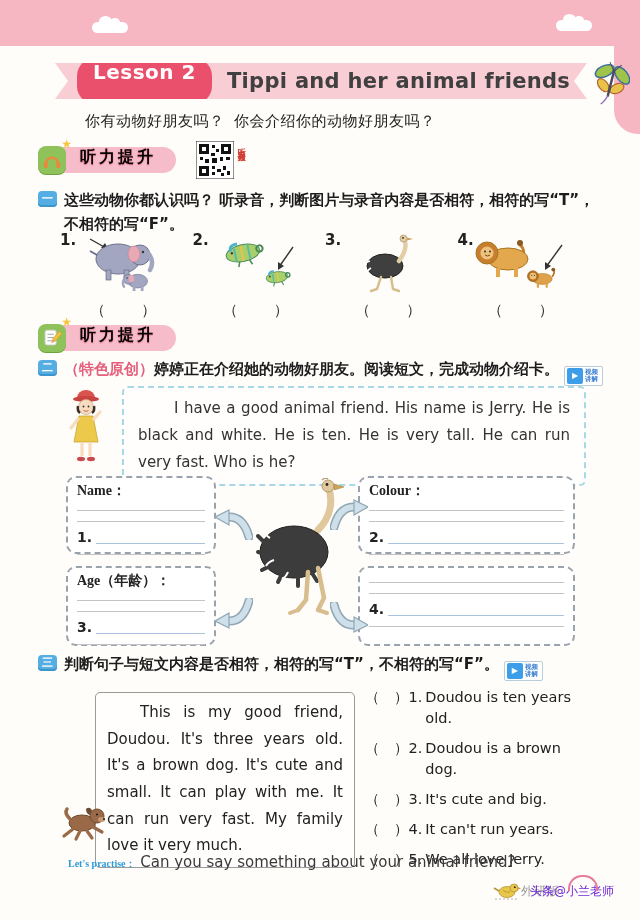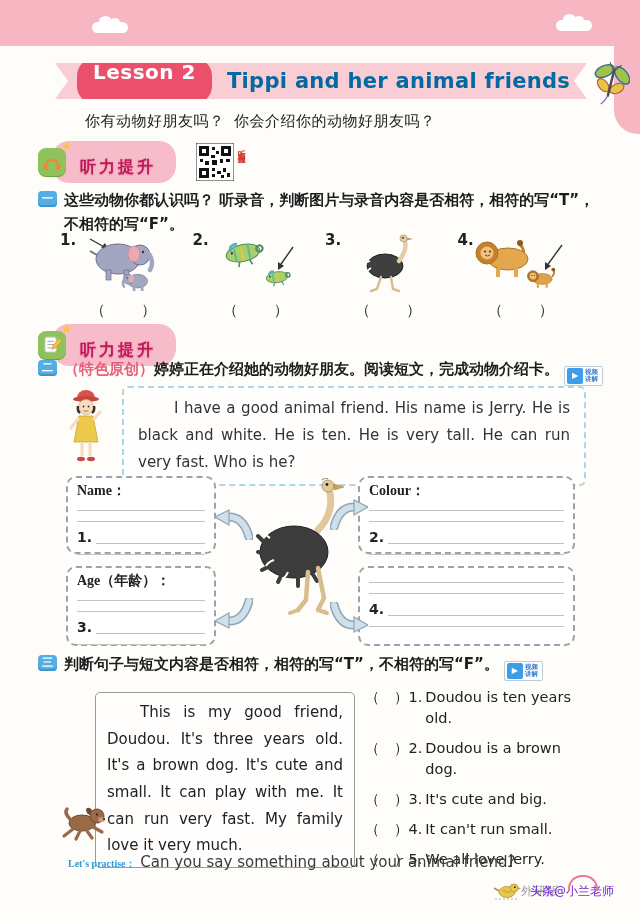--- a/index.html
+++ b/index.html
@@ -21,33 +21,33 @@
   .strip { position:absolute; right:0; top:44px; width:26px; height:90px;
            background:#f6b7c3; border-bottom-left-radius:24px; }
   .butterfly { position:absolute; right:10px; top:58px; }
 
   
   .banner { position:absolute; left:55px; top:63px; width:532px; height:36px;
             background:#f8cdd4; display:flex; align-items:center; padding-left:22px;
             clip-path: polygon(0 0, 100% 0, calc(100% - 13px) 50%, 100% 100%, 0 100%, 13px 50%); }
   .lesson-pill { background:#ea4f6b; color:#fff; font-weight:800; font-size:20px;
                  padding:2px 16px 20px; border-radius:18px; letter-spacing:.5px; }
-  .lesson-title { color:#0369a1; font-weight:800; font-size:21px; margin-left:15px; letter-spacing:.3px; }
+  .lesson-title { color:#404040; font-weight:800; font-size:21px; margin-left:15px; letter-spacing:.3px; }
 
   .subtitle { position:absolute; left:85px; top:112px; font-family:Liberation Mono, monospace;
               font-size:15px; color:#222; letter-spacing:.5px; }
 
   
   .sechead { position:absolute; left:38px; display:flex; align-items:center; }
   .sbadge { width:28px; height:28px; border-radius:8px; background:#8fc25b; position:relative;
             z-index:2; display:flex; align-items:center; justify-content:center;
             box-shadow:0 1px 0 #6da23e; }
   .star { position:absolute; top:-9px; right:-6px; color:#f7c43c; font-size:12px; z-index:3; }
-  .spill { margin-left:-14px; padding:16px 20px 5px 28px; background:#f6bcc9; border-radius:17px;
-           color:#be185d; font-weight:800; font-size:16px; letter-spacing:3px;
+  .spill { margin-left:-14px; padding:0 20px 5px 28px; background:#f6bcc9; border-radius:17px;
+           color:#000000; font-weight:800; font-size:16px; letter-spacing:3px;
            text-shadow:0 0 2px #ef93a8, 0 1px 1px #e87f98; }
   .qrwrap { display:flex; margin-left:20px; align-items:flex-start; }
   .qrcap { writing-mode:vertical-rl; font-size:8px; line-height:1.1; color:#ce3a2e;
            margin-left:2px; letter-spacing:2px; font-weight:700; }
 
   
   .inst { position:absolute; left:38px; display:flex; align-items:flex-start; }
   .bullet { flex:0 0 auto; width:19px; height:16px; background:#54aee3; border-radius:4px;
             color:#fff; font-size:11px; font-weight:700; text-align:center; line-height:16px;
             margin:3px 7px 0 0; box-shadow:inset 0 -2px 0 #3d95cc; }
@@ -441,21 +441,21 @@
       <div class="q">
         <span class="pre"><span>（　）</span><span>2.</span></span>
         <span class="qt">Doudou is a brown dog.</span>
       </div>
       <div class="q">
         <span class="pre"><span>（　）</span><span>3.</span></span>
         <span class="qt">It's cute and big.</span>
       </div>
       <div class="q">
         <span class="pre"><span>（　）</span><span>4.</span></span>
-        <span class="qt">It can't run small.</span>
+        <span class="qt">It can't run years.</span>
       </div>
       <div class="q">
         <span class="pre"><span>（　）</span><span>5.</span></span>
         <span class="qt">We all love Jerry.</span>
       </div>
     </div>
   </div>
 
   <svg class="dog" width="54" height="38" viewBox="0 0 54 38">
     <ellipse cx="26" cy="19" rx="13" ry="8" fill="#9a6a48" stroke="#6e4a2e"></ellipse>

